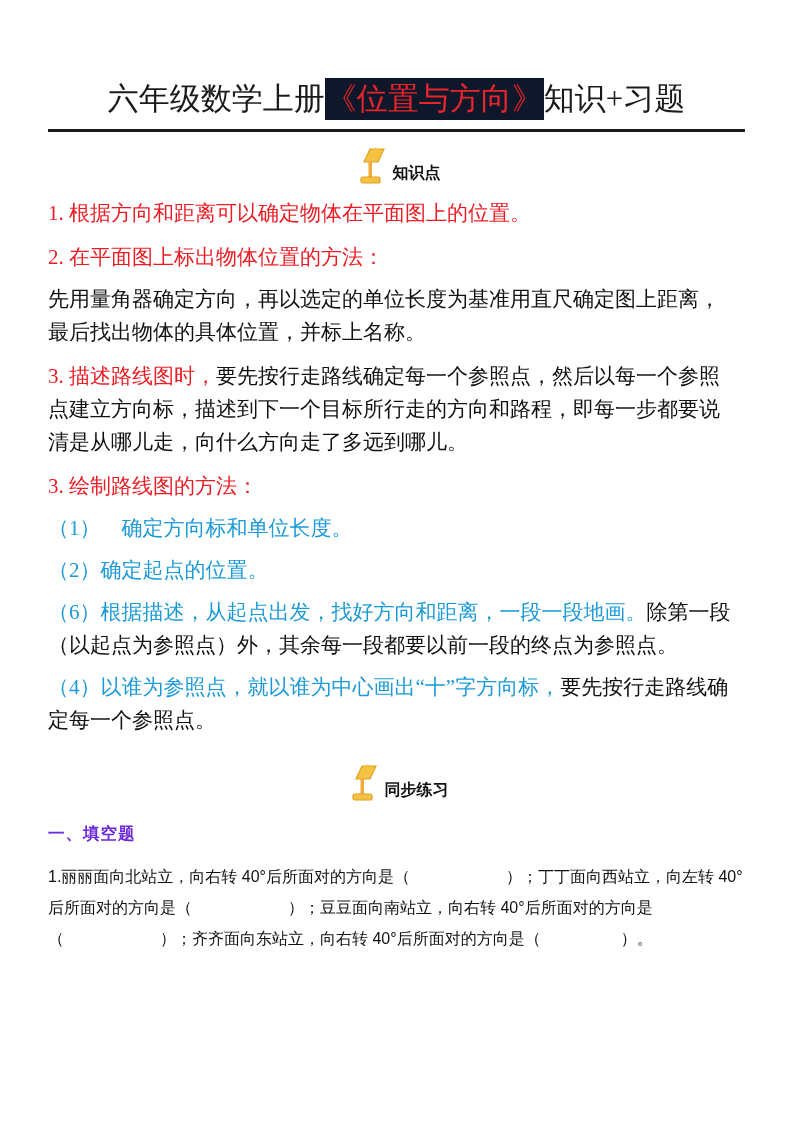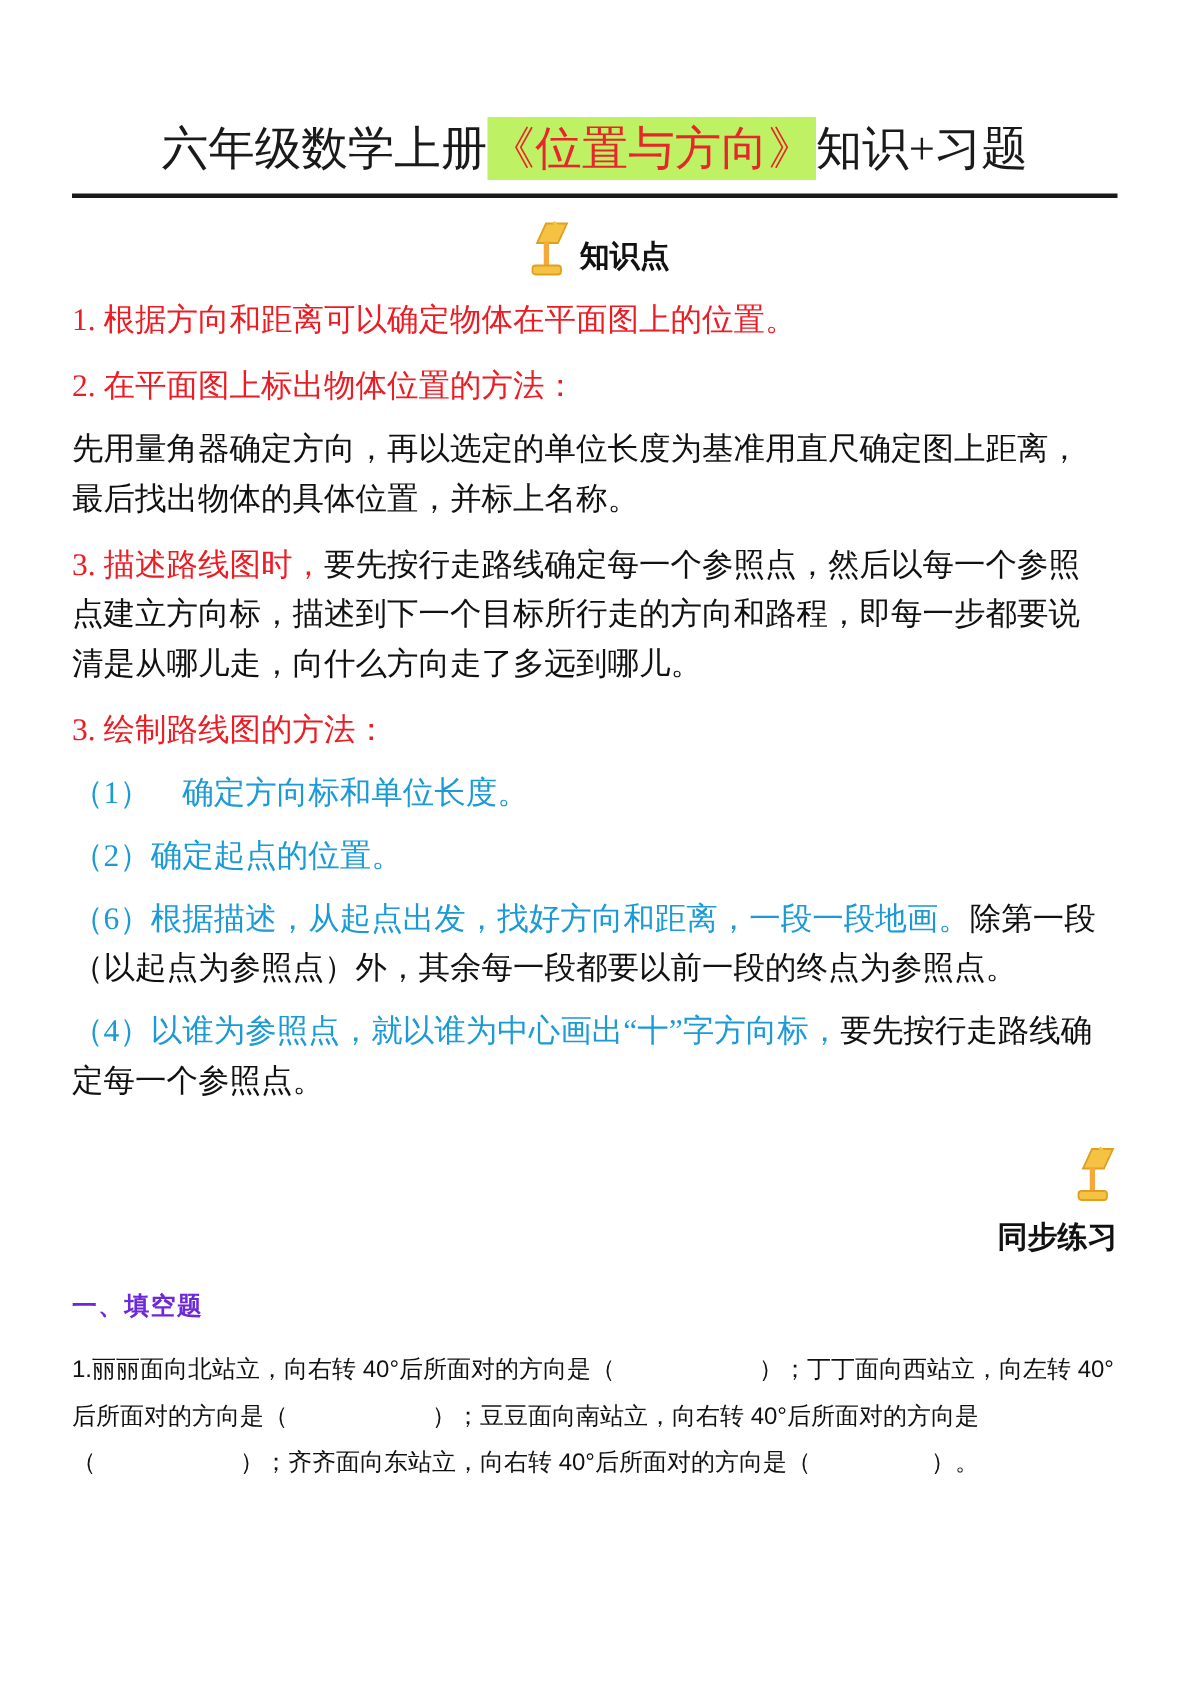--- a/index.html
+++ b/index.html
@@ -36,21 +36,21 @@
   }
   .title-part {
     font-family: "Liberation Serif", serif;
     font-weight: normal;
   }
   .title-black {
     color: #1a1a1a;
   }
   .title-highlight {
     color: #e8252a;
-    background: #bef264;
+    background: #0f172a;
     padding: 0 1px;
     text-align: center;
   }
   .title-underline {
     margin: 9px 0 0 0;
     border: none;
     border-top: 3px solid #1a1a1a;
     width: 100%;
   }
 
@@ -63,21 +63,21 @@
     margin-top: 14px;
   }
   .lamp {
     width: 34px;
     height: 42px;
     position: relative;
     display: inline-block;
   }
   .lamp svg { display: block; }
   .section-head-label {
-    font-size: 20px;
+    font-size: 16px;
     font-weight: bold;
     color: #111;
     padding-bottom: 4px;
     font-family: Liberation Serif, serif;
   }
 
   
   .para {
     font-size: 21px;
     line-height: 33px;
@@ -86,21 +86,20 @@
   }
   .red   { color: #ec1c24; }
   .blue  { color: #1b9ad6; }
   .black { color: #111111; }
 
   .p-gap { margin-top: 11px; }
 
   
   .practice-head {
     margin-top: 26px;
-    flex-direction: column;
   }
   .sub-title {
     color: #6d28d9;
     font-weight: bold;
     font-size: 16.5px;
     margin-top: 18px;
     letter-spacing: 1px;
   }
   .q-text {
     font-size: 16px;

